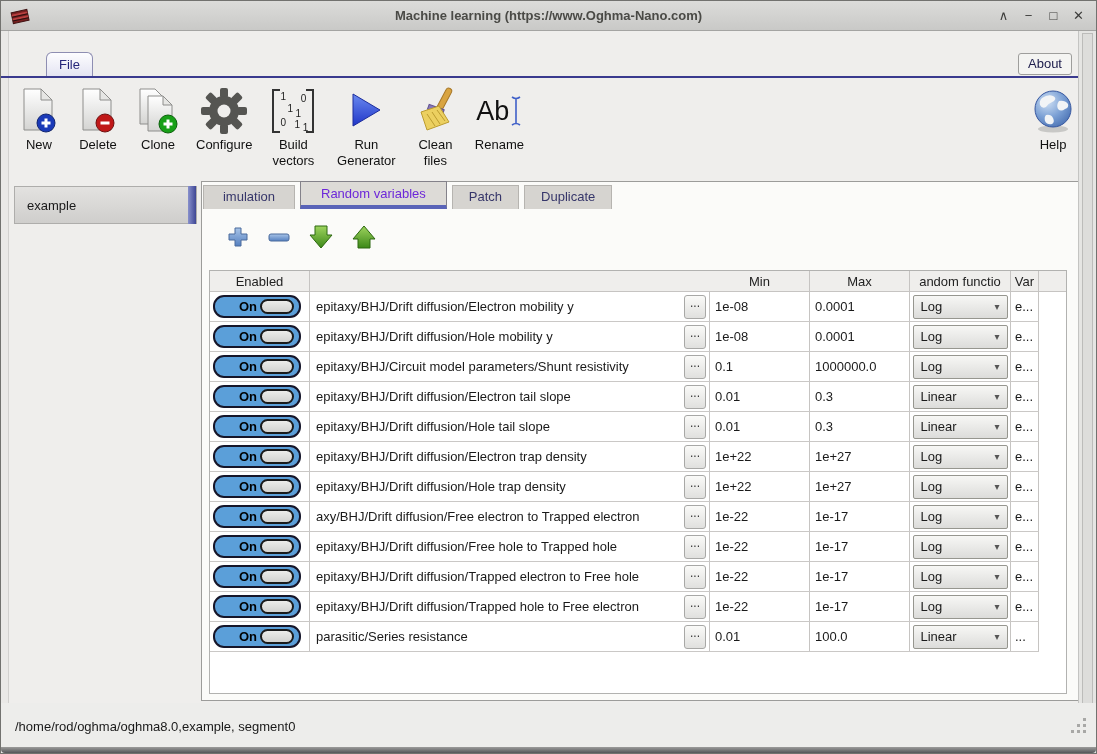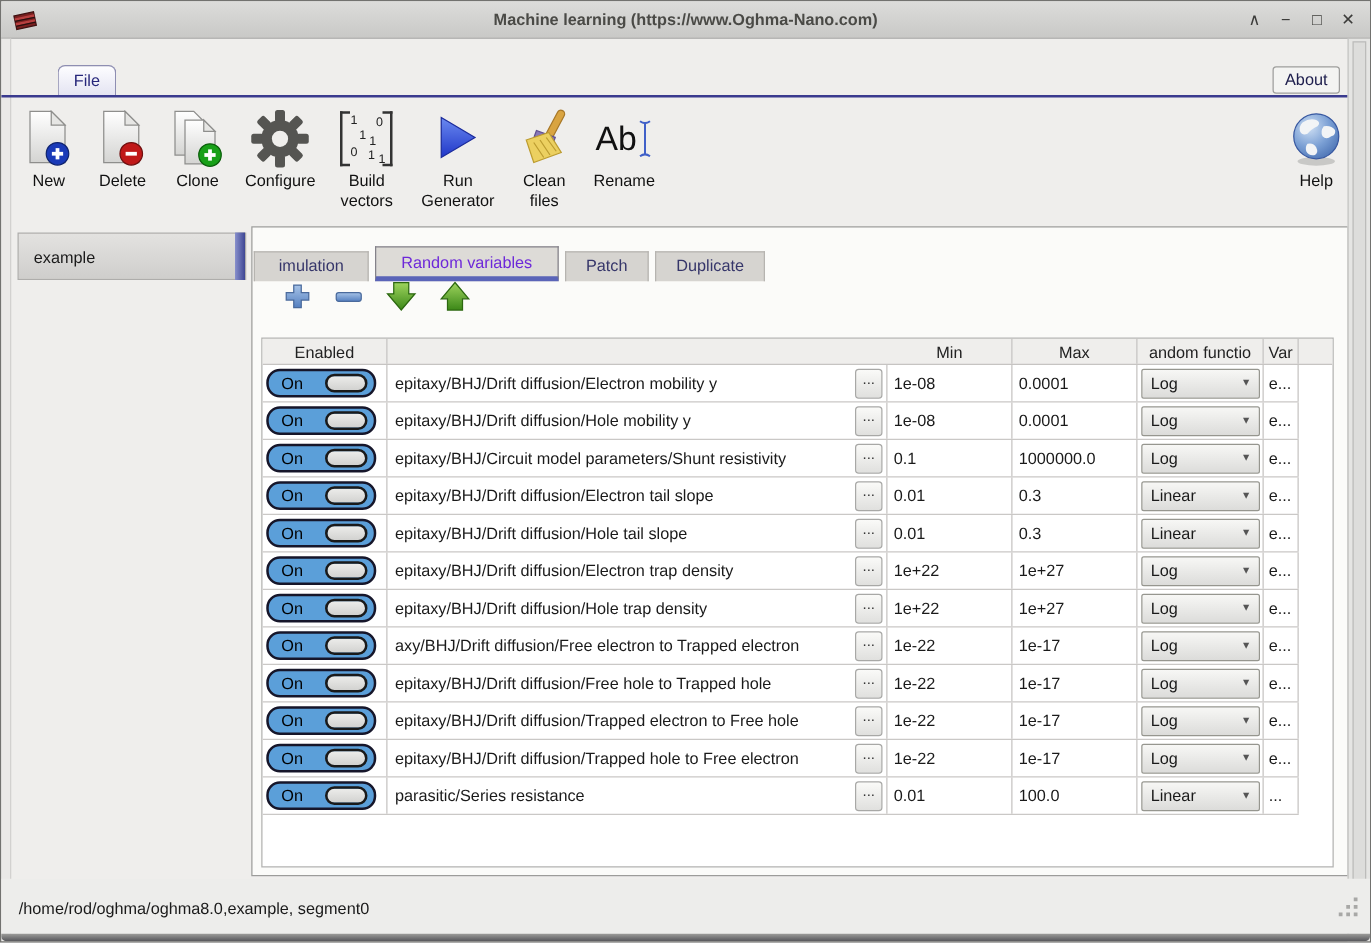--- a/index.html
+++ b/index.html
@@ -44,21 +44,21 @@
   
   .sidebar-item{position:absolute;left:13px;top:185px;width:183px;height:38px;
     background:linear-gradient(#e3e2e0,#cfcecc);border:1px solid #aeadab;
     display:flex;align-items:center;}
   .sidebar-item .accent{position:absolute;right:0;top:-1px;bottom:-1px;width:8px;
     background:linear-gradient(90deg,#8890cc,#3e4694);}
   .sidebar-item .lbl{padding-left:12px;}
   
   .panel{position:absolute;left:200px;top:180px;width:878px;height:520px;
     background:#fbfbf9;border:1px solid #9c9c9a;}
-  .tabbar{position:absolute;left:1px;top:-1px;display:flex;gap:5px;align-items:flex-end;height:44px;}
+  .tabbar{position:absolute;left:1px;top:-1px;display:flex;gap:5px;align-items:flex-end;height:28px;}
   .tab{height:24px;background:#d6d4d0;border:1px solid #b6b4b0;border-bottom:none;
     color:#36366a;text-align:center;line-height:22px;padding:0 16px;white-space:nowrap;}
   .tab.clip{width:92px;padding:0 2px;overflow:hidden;direction:rtl;}
   .tab.active{height:28px;background:#dddbd7;border:1px solid #84828a;
     border-bottom:4px solid #5a64b8;line-height:23px;color:#6d28d9;padding:0 20px;}
   .actions{position:absolute;left:24px;top:42px;display:flex;gap:17px;align-items:center;}
   
   .tableview{position:absolute;left:7px;top:88px;width:858px;height:424px;
     background:#fff;border:1px solid #b2b2b0;overflow:hidden;}
   .thead{display:flex;height:21px;background:#efeeec;border-bottom:1px solid #c6c4c2;}
@@ -71,21 +71,21 @@
   .cell{border-right:1px solid #c6c4c2;display:flex;align-items:center;
     overflow:hidden;white-space:nowrap;}
   .c-enabled{width:100px;padding-left:3px;}
   .c-variable{width:400px;padding:0 3px 0 6px;justify-content:space-between;}
   .c-min,.c-max{width:100px;padding-left:5px;}
   .c-func{width:101px;justify-content:center;}
   .c-var{width:28px;padding-left:4px;}
   .var-text{overflow:hidden;white-space:nowrap;}
   .toggle{width:88px;height:23px;background:#5b9fd9;border:2px solid #16162a;
     border-radius:11px;display:flex;align-items:center;position:relative;}
-  .toggle-label{margin-left:10px;color:#000;}
+  .toggle-label{margin-left:24px;color:#000;font-weight:bold;}
   .knob{position:absolute;right:5px;top:2px;width:34px;height:15px;
     background:linear-gradient(#ececea,#d2d2d0);border:2px solid #1a1a1a;border-radius:8px;}
   .browse{width:22px;height:24px;background:linear-gradient(#fafaf8,#e0e0de);
     border:1px solid #a8a8a6;border-radius:3px;font-size:12px;color:#333;
     font-family:inherit;padding:0 0 8px 0;flex:0 0 auto;}
   .dropdown{width:95px;height:24px;background:linear-gradient(#f7f7f5,#dcdcda);
     border:1px solid #96968f;border-radius:2px;display:flex;align-items:center;
     justify-content:space-between;padding:0 7px;}
   .dd-arrow{color:#555;font-size:10px;}
   

